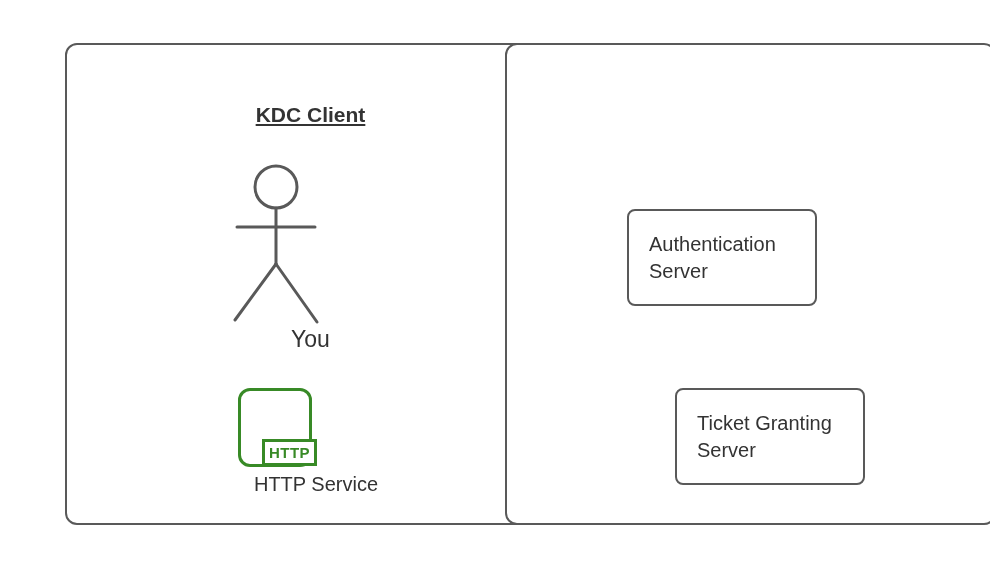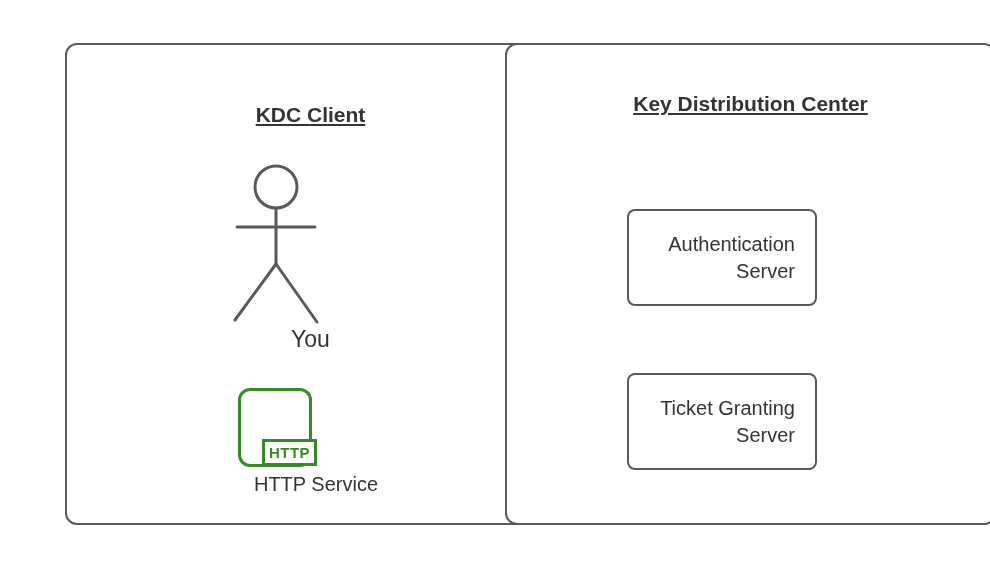--- a/index.html
+++ b/index.html
@@ -108,28 +108,28 @@
     left: 120px;
     width: 190px;
     height: 97px;
     border: 2px solid #595959;
     border-radius: 8px;
     background: #ffffff;
     box-sizing: border-box;
     display: flex;
     align-items: center;
     justify-content: center;
-    text-align: right;
+    text-align: left;
     font-size: 20px;
     line-height: 27px;
     color: #333333;
     padding: 8px 20px;
   }
   .node-auth   { top: 164px; }
-  .node-ticket { top: 328px; }
+  .node-ticket { top: 343px; margin-left: 48px; }
 </style>
 </head>
 <body>
 
 <div class="canvas">
 
   <div class="panel panel-left">
     <div class="panel-title">KDC Client</div>
 
     <svg class="actor-svg" width="92" height="170" viewBox="0 0 92 170">
@@ -144,20 +144,19 @@
     <div class="actor-label">You</div>
 
     <div class="http-icon">
       <div class="http-square"></div>
       <div class="http-badge">HTTP</div>
     </div>
     <div class="http-label">HTTP Service</div>
   </div>
 
   <div class="panel panel-right">
-    <div class="panel-title">Key Distribution Center</div>
 
     <div class="node node-auth">Authentication Server</div>
 
     <div class="node node-ticket">Ticket Granting Server</div>
   </div>
 
 </div>
 
 </body></html>

